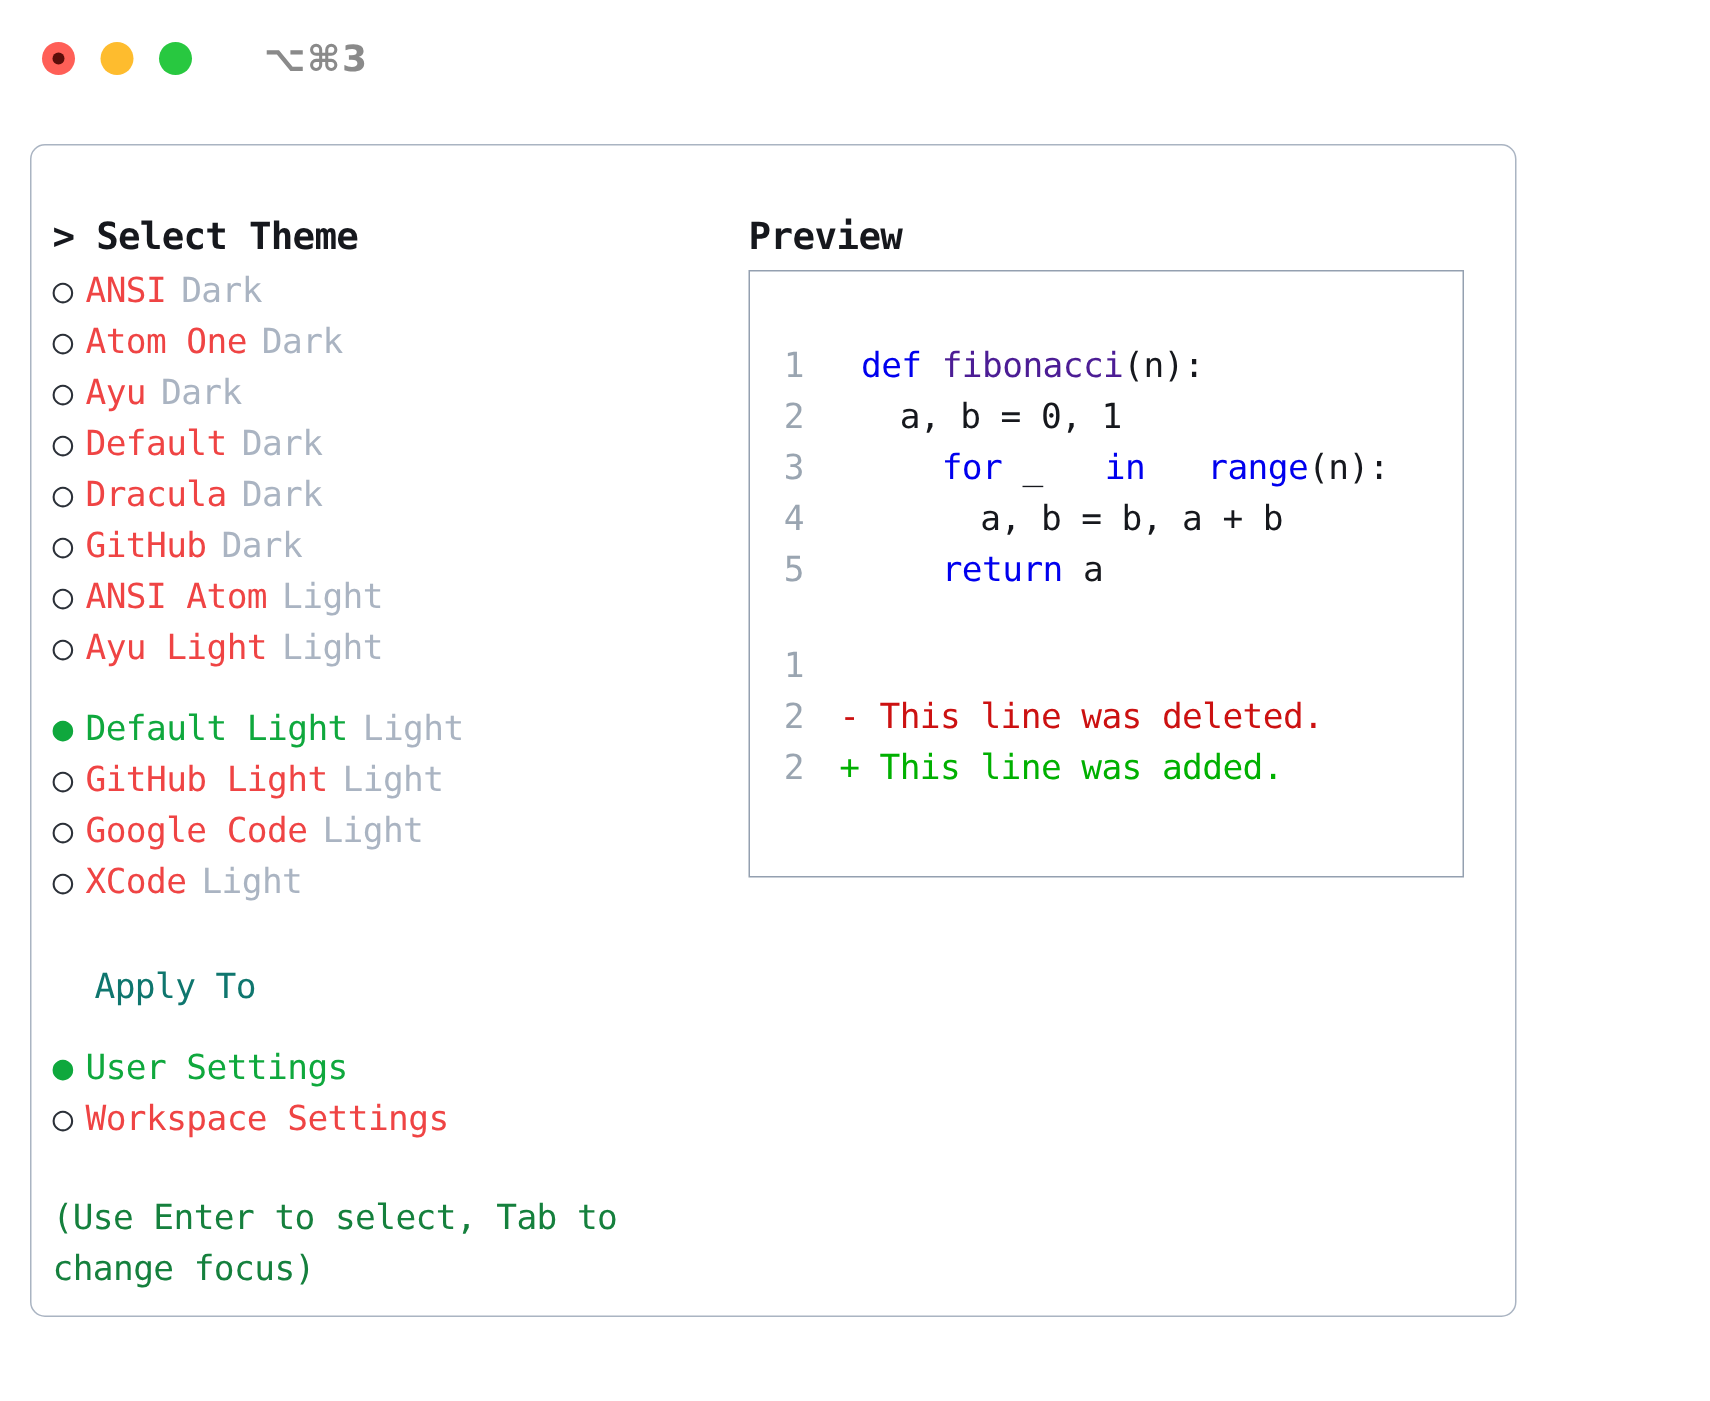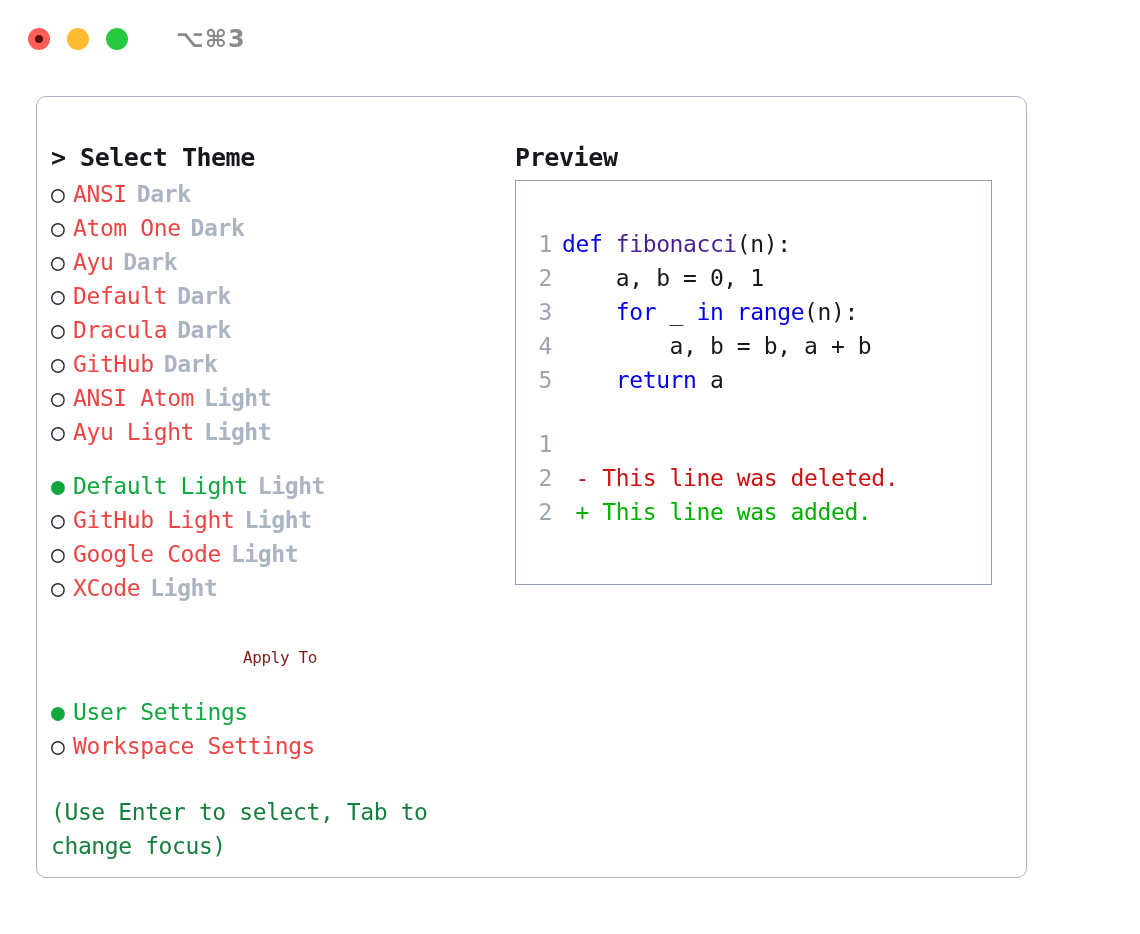--- a/index.html
+++ b/index.html
@@ -64,21 +64,21 @@
     font-family: "DejaVu Sans", "Liberation Sans", sans-serif;
     font-size: 24px;
     font-weight: 700;
     color: #8a8a8a;
     letter-spacing: 1px;
   }
 
   
   #main-panel {
     position: absolute;
-    left: 36px;
+    left: 20px;
     top: 96px;
     width: 991px;
     height: 782px;
     border: 1.6px solid #aab4c2;
     border-radius: 10px;
     box-sizing: border-box;
   }
 
   
   #theme-column {
@@ -116,34 +116,32 @@
     flex: 0 0 22px;
     color: #2b3038;
     font-size: 23px;
   }
   .bullet.selected { color: #0fa83d; }
   .theme-name { color: #ef4444; }
   .theme-row.selected .theme-name { color: #0fa83d; margin-top: 20px; }
   .theme-kind {
     color: #aab4c2;
     margin-left: 10px;
-    font-weight: bold;
   }
   .theme-row.selected .theme-kind { color: #aab4c2; }
 
   
   #apply-section { margin-top: 36px; }
   #apply-header {
-    font-size: 16px;
-    color: #7f1d1d;
+    font-size: 23px;
+    color: #0f766e;
     line-height: 34px;
     white-space: pre;
     padding-left: 28px;
     letter-spacing: -0.4px;
-    text-align: center;
   }
 
   
   #hint {
     margin-top: 32px;
     font-size: 23px;
     line-height: 34px;
     color: #15803d;
     width: 400px;
     letter-spacing: -0.4px;
@@ -175,21 +173,21 @@
   }
   .ln {
     width: 46px;
     flex: 0 0 46px;
     text-align: right;
     color: #9aa5b1;
     padding-right: 10px;
     box-sizing: border-box;
   }
   .code-text { color: #16181d; }
-  .sp-kw   { color: #0000ee; }
+  .sp-kw   { color: #0000ee; margin-left: 28px; }
   .sp-fn   { color: #4c1d95; }
   .sp-plain{ color: #16181d; }
   .diff-gap { height: 30px; }
   .diff-context { color: #6b7280; }
   .diff-del { color: #cc1111; }
   .diff-add { color: #00b000; }
 </style>
 </head>
 <body>
 

